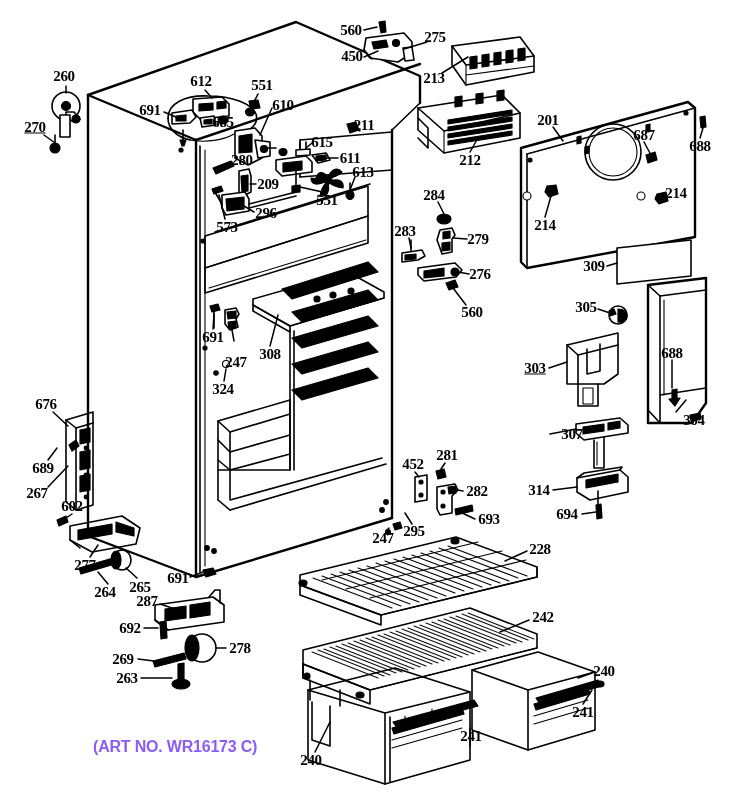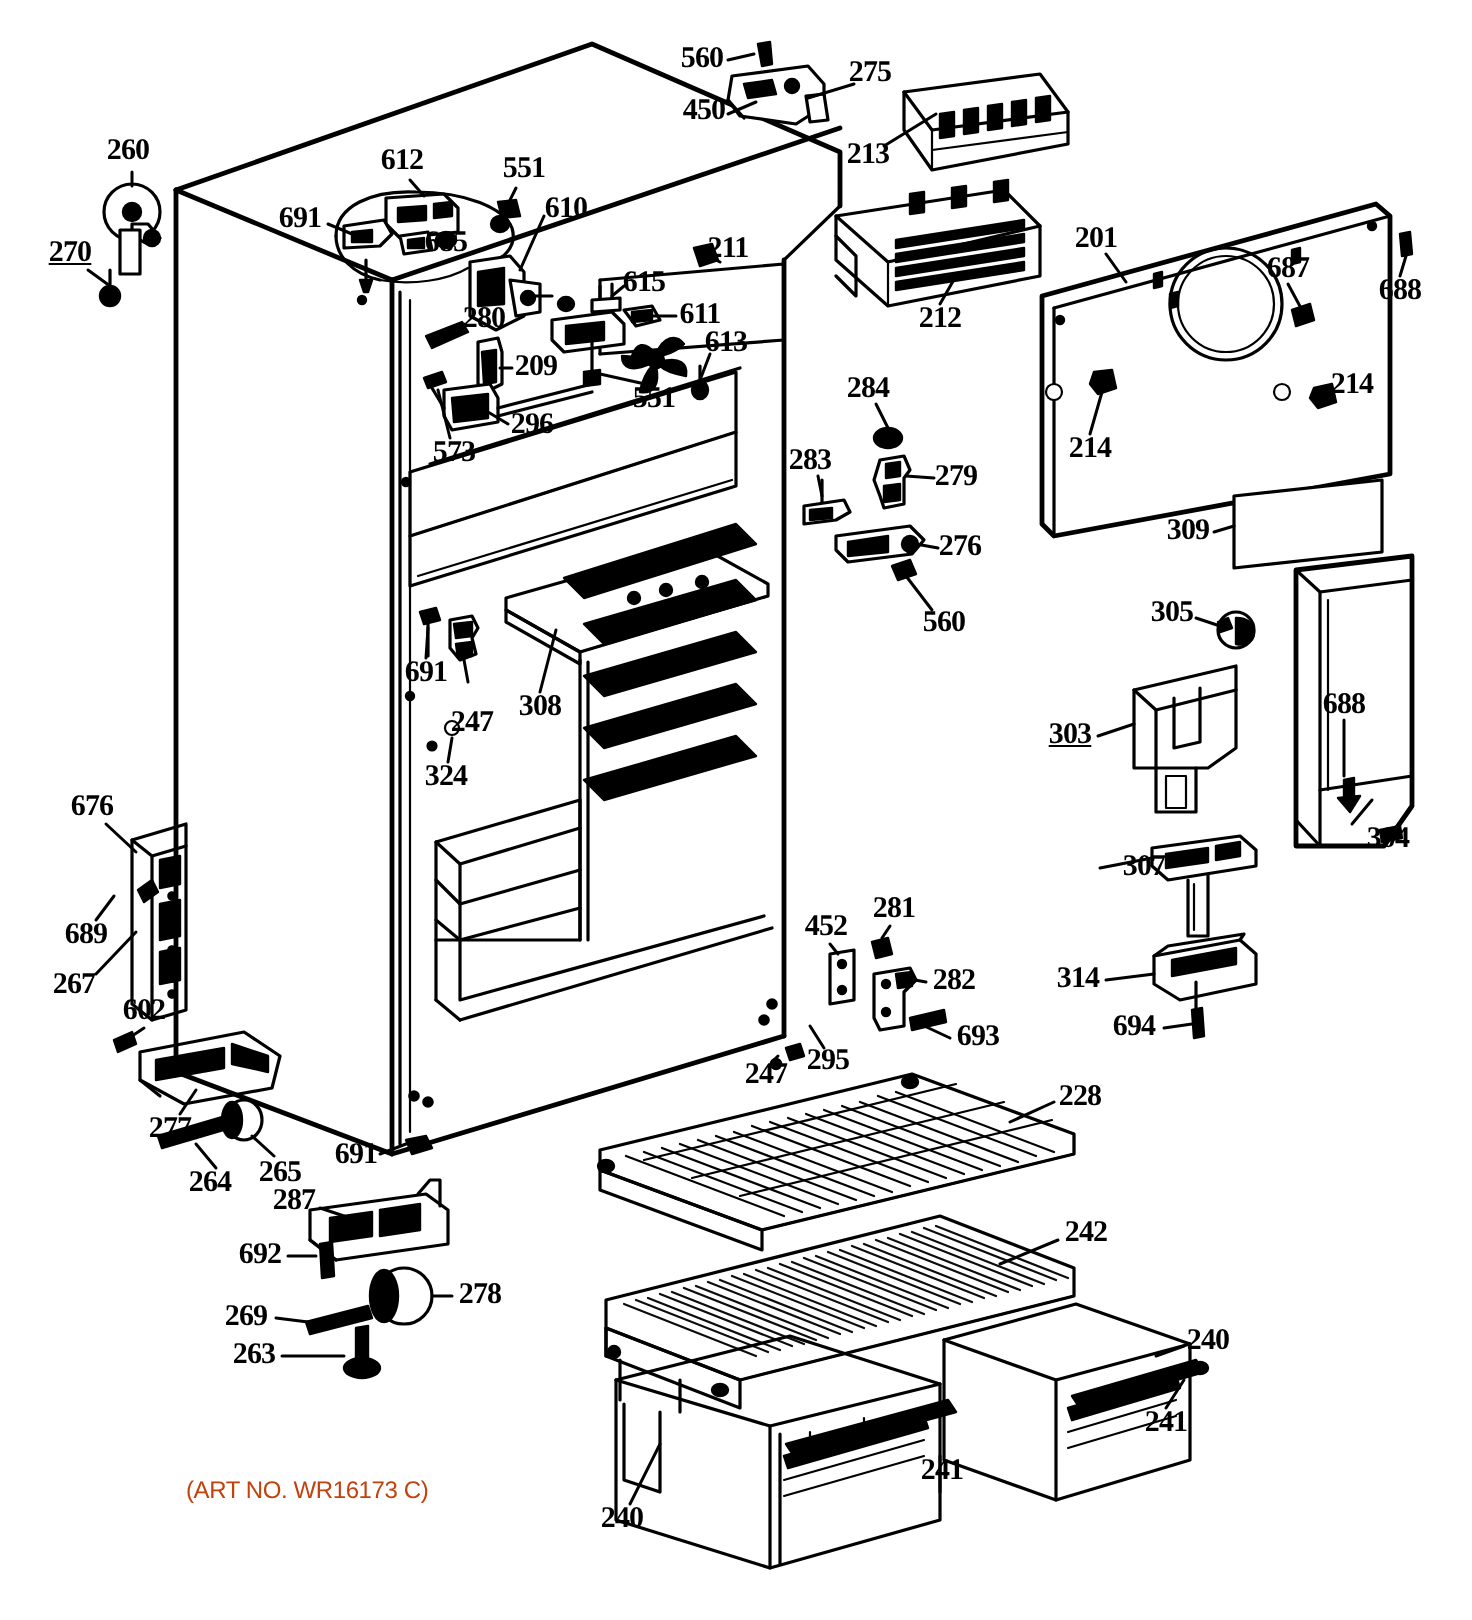--- a/index.html
+++ b/index.html
@@ -34,24 +34,24 @@
     color: #000000;
     letter-spacing: -0.4px;
     white-space: nowrap;
     transform: translate(-50%, -50%);
   }
   #art-number {
     position: absolute;
     left: 93px;
     top: 738px;
     font-family: "Liberation Sans", sans-serif;
-    font-weight: normal;
-    font-size: 12px;
+    font-weight: bold;
+    font-size: 16px;
     letter-spacing: -0.2px;
-    color: #c2410c;
+    color: #8b5cf6;
     white-space: nowrap;
   }
   
   .ln { fill: none; stroke: #000; stroke-width: 1.6; stroke-linejoin: round; stroke-linecap: round; }
   .ln-th { fill: none; stroke: #000; stroke-width: 2.4; stroke-linejoin: round; stroke-linecap: round; }
   .ln-fine { fill: none; stroke: #000; stroke-width: 1.1; stroke-linejoin: round; stroke-linecap: round; }
   .leader { fill: none; stroke: #000; stroke-width: 1.5; stroke-linecap: round; }
   .sld { fill: #000; stroke: #000; stroke-width: 1.2; stroke-linejoin: round; }
   .wht { fill: #fff; stroke: #000; stroke-width: 1.6; stroke-linejoin: round; }
   .wht-f { fill: #fff; stroke: #000; stroke-width: 1.1; stroke-linejoin: round; }

